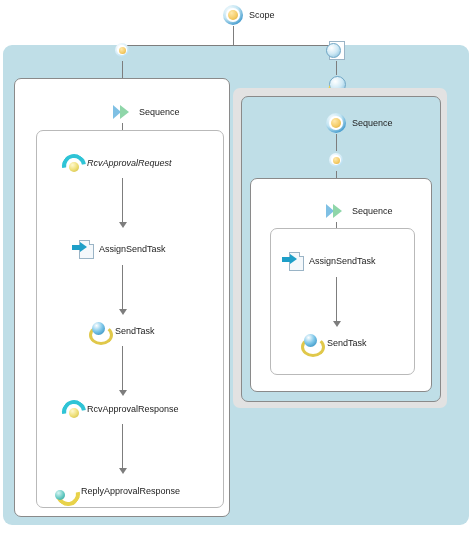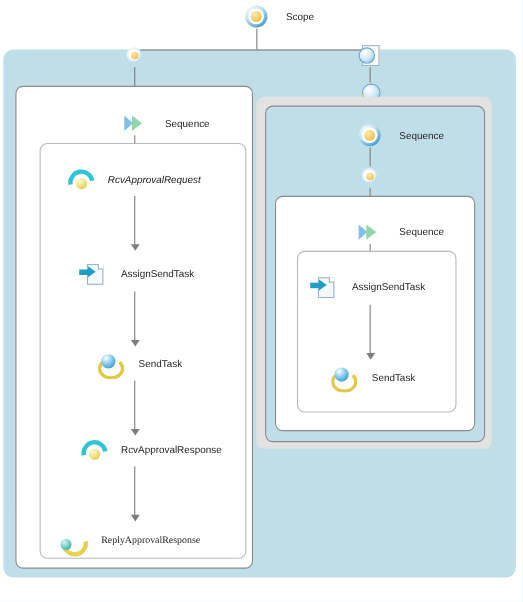--- a/index.html
+++ b/index.html
@@ -1,19 +1,19 @@
 <!DOCTYPE html>
 <html><head>
 <meta charset="utf-8">
 <style>
   html,body{margin:0;padding:0;background:#ffffff;}
   body{width:475px;height:547px;position:relative;overflow:hidden;
        font-family:"Liberation Sans", sans-serif;}
   .lbl{font-size:9px;color:#222;white-space:nowrap;line-height:1;}
-  .node{position:absolute;display:flex;align-items:center;gap:16px;}
+  .node{position:absolute;display:flex;align-items:center;gap:5px;}
   .icon{width:22px;height:22px;position:relative;flex:none;}
   .conn{position:absolute;width:1px;background:#7d7d7d;}
   .arrowhead{position:absolute;width:0;height:0;
        border-left:4px solid transparent;border-right:4px solid transparent;
        border-top:6px solid #7d7d7d;}
   
   #scope-body{position:absolute;left:3px;top:45px;width:466px;height:480px;
        background:#bfdee7;border-radius:9px;}
   #left-seq-box{position:absolute;left:14px;top:78px;width:214px;height:437px;
        background:#ffffff;border:1px solid #8a8a8a;border-radius:7px;}
@@ -134,31 +134,31 @@
 <div class="node" style="left:88px;top:320px;">
   <span class="icon">
     <span class="string2"></span>
       <span class="stsphere"></span>
   </span>
   <span class="lbl">SendTask</span>
 </div>
 <div class="conn" style="left:122px;top:346px;height:48px;"></div>
 <div class="arrowhead" style="left:119px;top:390px;"></div>
 
-<div class="node" style="left:72px;top:398px;">
+<div class="node" style="left:60px;top:398px;">
   <span class="icon">
     <span class="carc"></span>
       <span class="cball"></span>
   </span>
   <span class="lbl">RcvApprovalResponse</span>
 </div>
 <div class="conn" style="left:122px;top:424px;height:48px;"></div>
 <div class="arrowhead" style="left:119px;top:468px;"></div>
 
-<div class="node" style="left:54px;top:480px;font-family:Liberation Serif, serif;">
+<div class="node" style="left:54px;top:480px;">
   <span class="icon">
     <span class="carc yel"></span>
       <span class="cball teal"></span>
   </span>
   <span class="lbl">ReplyApprovalResponse</span>
 </div>
 
 <div class="node" style="left:324px;top:39px;">
   <span class="icon">
     <span class="doc-sm"></span>

